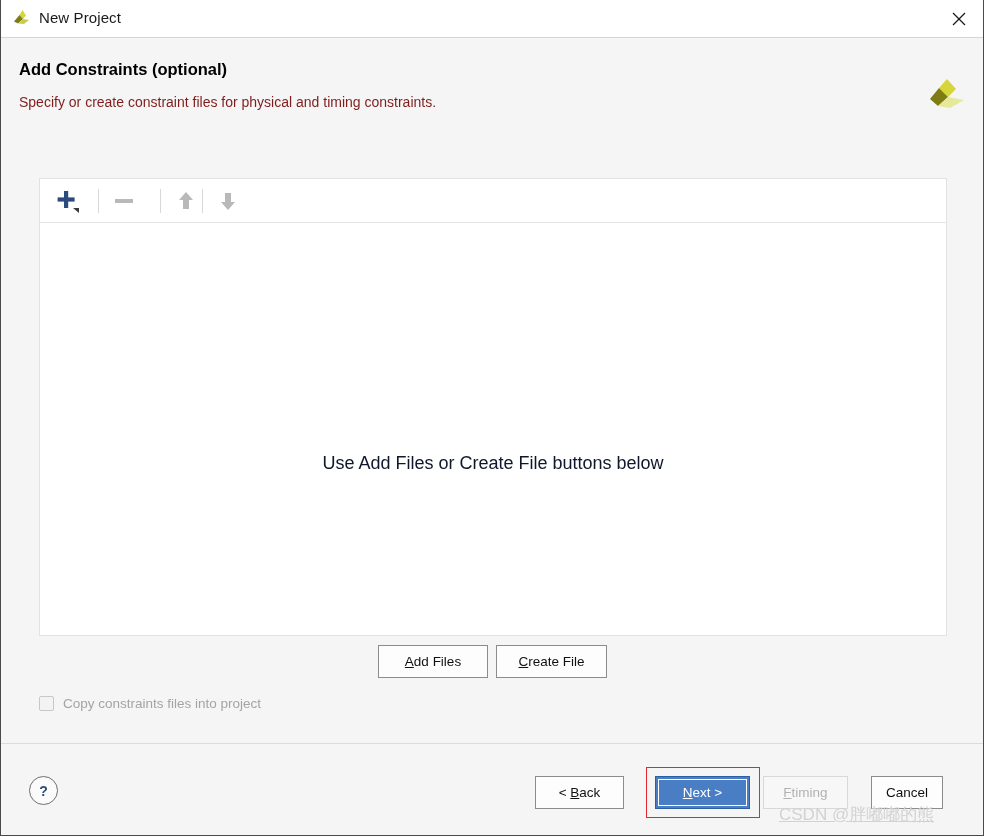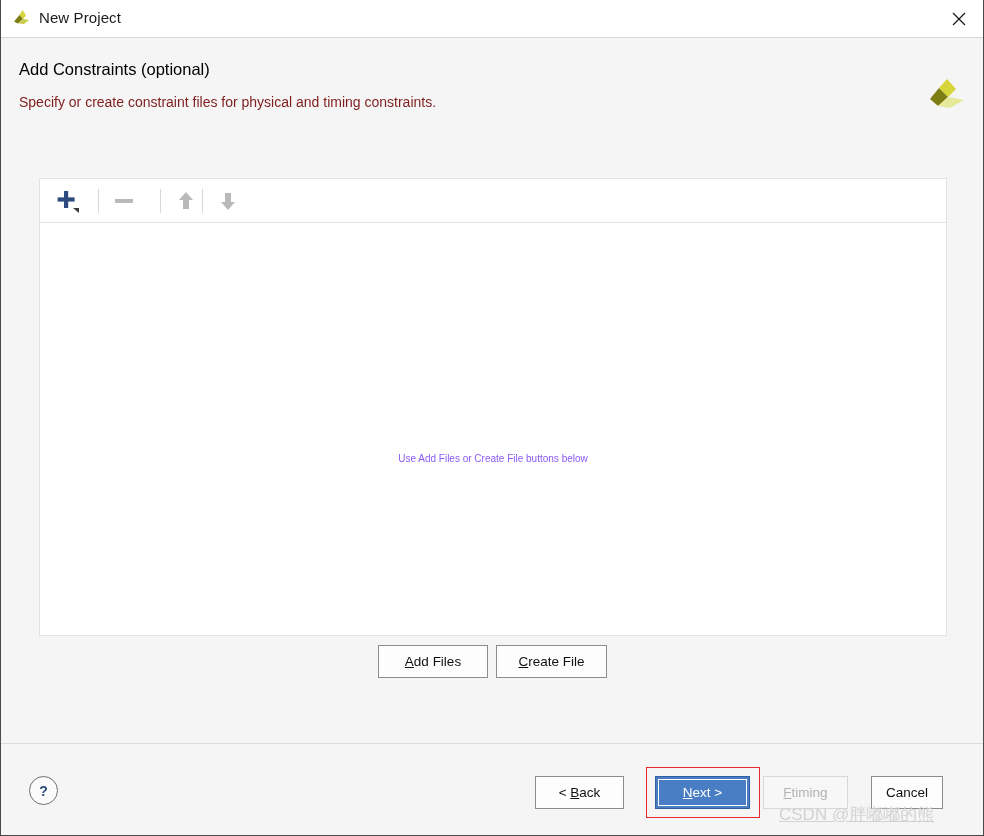--- a/index.html
+++ b/index.html
@@ -57,21 +57,21 @@
   #header {
     position: absolute;
     left: 0; top: 38px;
     width: 982px; height: 102px;
     background: #f5f5f5;
   }
   #page-title {
     position: absolute;
     left: 18px; top: 22px;
     font-size: 16.5px;
-    font-weight: normal;
+    font-weight: bold;
     color: #000000;
     white-space: nowrap;
   }
   #page-subtitle {
     position: absolute;
     left: 18px; top: 56px;
     font-size: 14px;
     color: #7f1d1d;
     white-space: nowrap;
   }
@@ -125,22 +125,22 @@
   #list-body {
     position: relative;
     height: 412px;
     background: #ffffff;
   }
   #empty-hint {
     position: absolute;
     left: 0; right: 0;
     top: 230px;
     text-align: center;
-    font-size: 10px;
-    color: #8b5cf6;
+    font-size: 18px;
+    color: #0f172a;
   }
 
   
   .file-btn {
     position: absolute;
     top: 505px;
     height: 33px;
     background: #fdfdfd;
     border: 1px solid #8c8c8c;
     font-size: 13.5px;
@@ -339,20 +339,24 @@
 
     <div class="file-btn" id="btn-add-files">
       <span class="mnem">A</span>
         <span>dd Files</span>
     </div>
     <div class="file-btn" id="btn-create-file">
       <span class="mnem">C</span>
         <span>reate File</span>
     </div>
 
+    <div id="copy-row">
+      <span id="copy-box"></span>
+      <span id="copy-label">Copy constraints files into project</span>
+    </div>
   </div>
 
   <div id="footer-divider"></div>
   <div id="footer">
 
     <div id="help-btn">?</div>
 
     <div class="nav-btn" id="btn-back">
       <span>&lt;&nbsp;</span>
         <span class="mnem">B</span>

